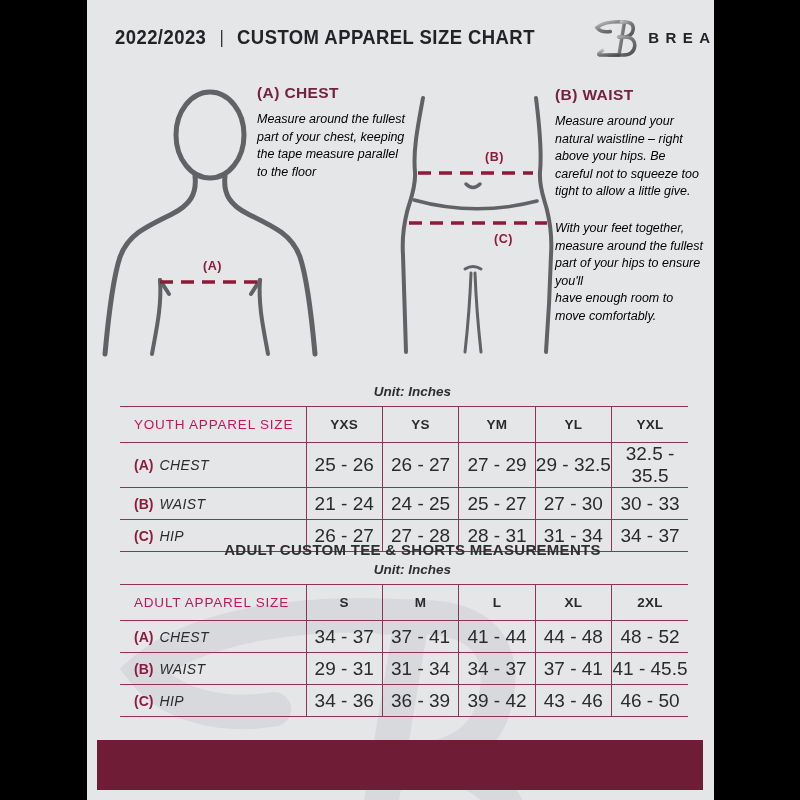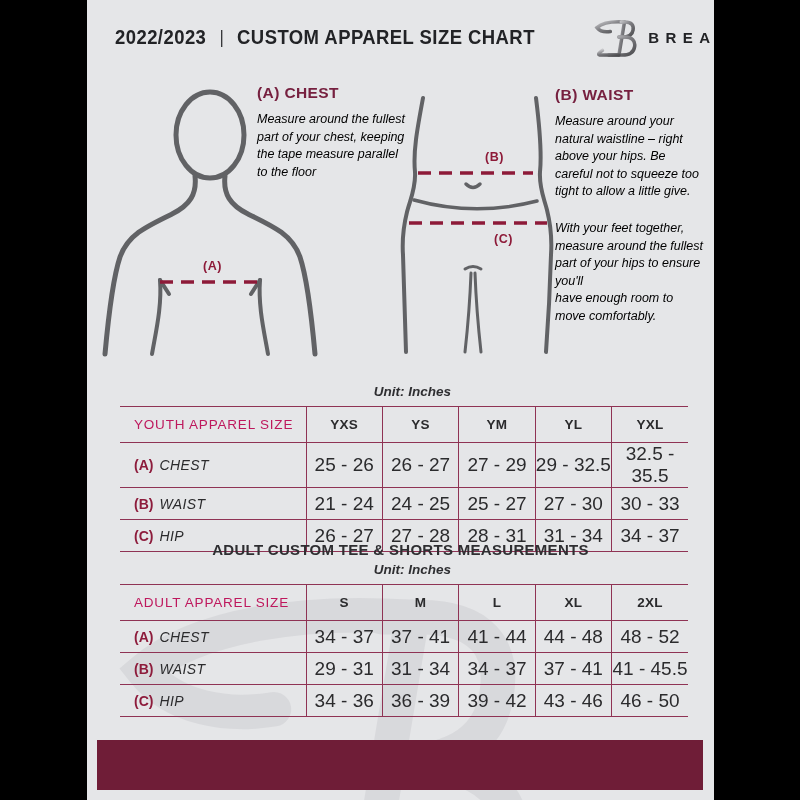--- a/index.html
+++ b/index.html
@@ -39,21 +39,21 @@
   .guide-body{font-size:12.5px;font-style:italic;font-weight:500;color:#000000;
               line-height:1.4;margin:0;}
   .pre-line{white-space:pre-line;}
 
   
   .section-title{position:absolute;left:0;width:100%;text-align:center;
                  font-size:15px;font-weight:700;color:#2e2e31;letter-spacing:.3px;}
   .section-unit{position:absolute;left:0;width:100%;text-align:center;
                 font-size:13.5px;font-style:italic;font-weight:600;color:#2e2e31;margin-left:12px;}
   .yt-title{top:363px;} .yt-unit{top:384px;}
-  .ad-title{top:541px;} .ad-unit{top:562px;}
+  .ad-title{top:541px;margin-left:12px;} .ad-unit{top:562px;}
 
   table.size-table{position:absolute;left:33px;width:568px;border-collapse:collapse;
                    table-layout:fixed;}
   .yt-table{top:406px;} .ad-table{top:584px;}
   .size-table col.c-label{width:186px;}
   .size-table td{border-top:1.5px solid #8f3354;border-bottom:1.5px solid #8f3354;
                  text-align:center;font-size:19px;color:#2b2b2d;height:31px;
                  padding:0;background:transparent;}
   .size-table tr.hdr td{height:35px;font-weight:700;font-size:13.5px;letter-spacing:.3px;}
   .size-table td + td{border-left:1.5px solid #8f3354;}

